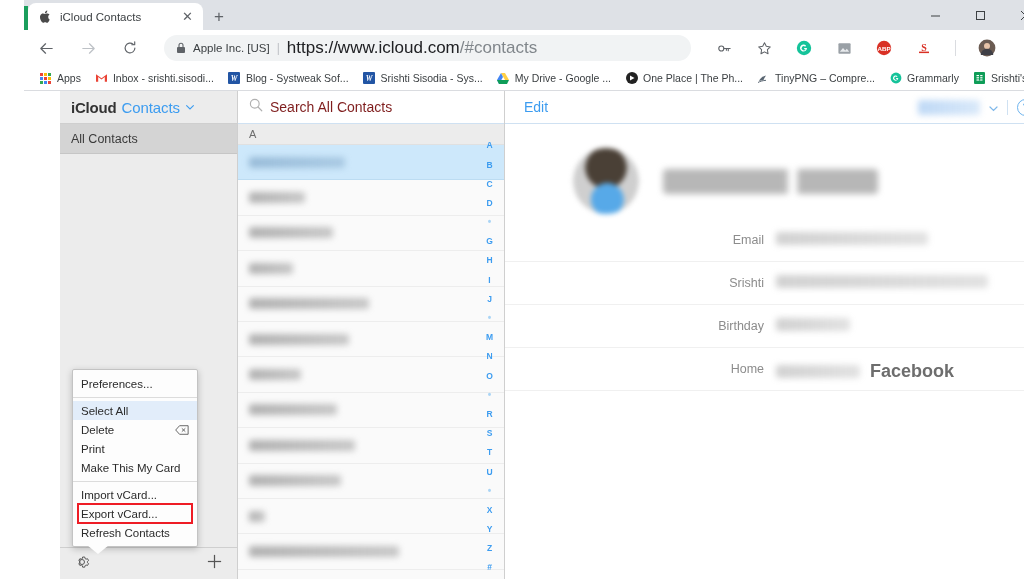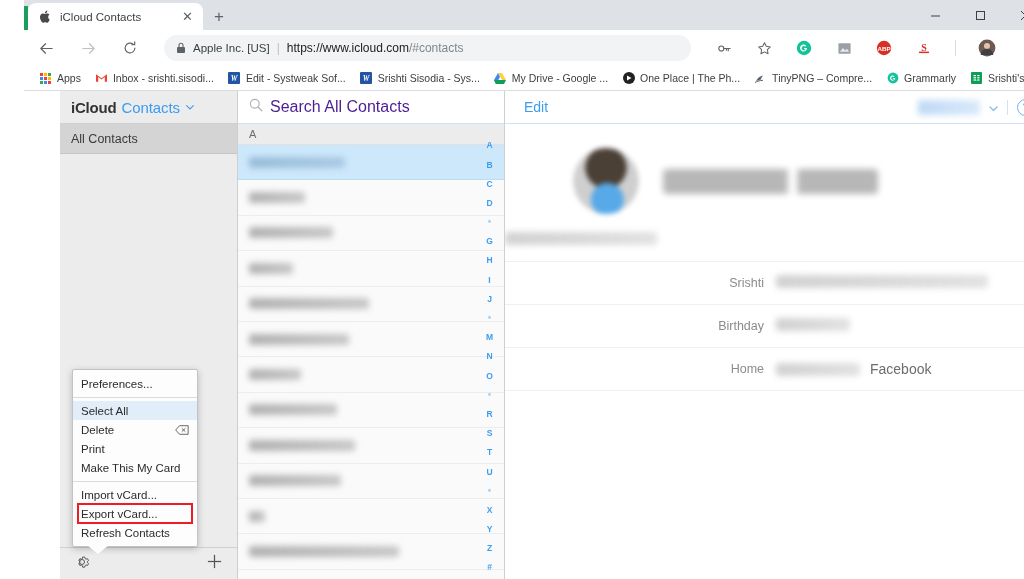--- a/index.html
+++ b/index.html
@@ -48,21 +48,21 @@
   }
   .navbtn.disabled { color: #bdc1c6; }
   .omnibox {
     flex: 1; height: 26px; background: #f1f3f4; border-radius: 13px;
     display: flex; align-items: center; padding: 0 12px; margin: 0 6px;
     gap: 7px; min-width: 0;
   }
   .lock { color: #5f6368; display: flex; align-items: center; }
   .site-name { font-size: 11.5px; color: #3c4043; white-space: nowrap; }
   .om-sep { color: #bdc1c6; font-size: 12px; }
-  .url { font-size: 12px; color: #5f6368; white-space: nowrap; overflow: hidden; }
+  .url { font-size: 17px; color: #5f6368; white-space: nowrap; overflow: hidden; }
   .url b { color: #202124; font-weight: normal; }
   .url .dim { color: #80868b; }
   .tb-icon {
     width: 26px; height: 26px; display: flex; align-items: center;
     justify-content: center; flex: 0 0 26px;
   }
   .ext-sep { width: 1px; height: 16px; background: #dadce0; margin: 0 4px; }
 
   .bookmarks {
     height: 24px; background: #fff; border-bottom: 1px solid #dadce0;
@@ -132,21 +132,21 @@
   
   .listcol {
     width: 267px; flex: 0 0 267px; border-right: 1px solid #cfcfcf;
     display: flex; flex-direction: column; background: #fafafa; position: relative;
   }
   .search {
     height: 33px; flex: 0 0 33px; display: flex; align-items: center;
     gap: 7px; padding-left: 11px; background: #fff;
     border-bottom: 1px solid #cfe1f2;
   }
-  .search-ph { font-size: 16px; color: #4c1d95; }
+  .search-ph { font-size: 14px; color: #7f1d1d; }
   .sec-head {
     height: 21px; flex: 0 0 21px; background: #ececec;
     display: flex; align-items: center; padding-left: 11px;
     font-size: 11px; color: #6d6d6d; border-bottom: 1px solid #e0e0e0;
   }
   .rows { flex: 1; position: relative; overflow: hidden; }
   .crow {
     height: 35.4px; display: flex; align-items: center; padding-left: 11px;
     border-bottom: 1px solid #ededed; position: relative;
   }
@@ -209,21 +209,21 @@
     border-bottom: 1px solid #f0f0f0; min-height: 43px;
   }
   .flabel {
     width: 271px; flex: 0 0 271px; text-align: right; padding-right: 12px;
     font-size: 12.5px; color: #8c8c8c; padding-top: 14px;
   }
   .fval { flex: 1; padding-top: 13px; display: flex; align-items: center; gap: 10px; }
   .vblur { height: 13px; border-radius: 3px;
     background: linear-gradient(90deg, rgba(120,120,120,.34), rgba(120,120,120,.22));
     filter: blur(3px); }
-  .fb-label { font-size: 14px; color: #6d6d6d; }
+  .fb-label { font-size: 18px; color: #6d6d6d; font-weight: bold; }
   .frow.last { border-bottom: none; }
 </style>
 </head>
 <body>
 
 <div class="browser">
 
   <div class="titlebar">
     <div class="green-edge"></div>
     <div class="tab">
@@ -364,21 +364,21 @@
       </span>
       <span class="bm-label">Inbox - srishti.sisodi...</span>
     </div>
     <div class="bm">
       <span class="bm-ico">
         <svg width="12" height="12" viewBox="0 0 12 12">
             <rect width="12" height="12" rx="1" fill="#2255a4"></rect>
             <text x="6" y="9" font-size="7.5" font-family="Liberation Serif, serif" font-style="italic" font-weight="bold" fill="#fff" text-anchor="middle">W</text>
           </svg>
       </span>
-      <span class="bm-label">Edit - Systweak Sof...</span>
+      <span class="bm-label">Blog - Systweak Sof...</span>
     </div>
     <div class="bm">
       <span class="bm-ico">
         <svg width="12" height="12" viewBox="0 0 12 12">
             <rect width="12" height="12" rx="1" fill="#2255a4"></rect>
             <text x="6" y="9" font-size="7.5" font-family="Liberation Serif, serif" font-style="italic" font-weight="bold" fill="#fff" text-anchor="middle">W</text>
           </svg>
       </span>
       <span class="bm-label">Srishti Sisodia - Sys...</span>
     </div>
@@ -593,20 +593,21 @@
           <span class="help">?</span>
         </span>
       </div>
       <div class="dbody">
         <div class="namerow">
           <span class="avatar"></span>
           <span class="bigname"></span>
         </div>
 
         <div class="frow">
+          <span class="flabel">Email</span>
           <span class="fval">
             <span class="vblur" style="width:152px"></span>
           </span>
         </div>
         <div class="frow">
           <span class="flabel">Srishti</span>
           <span class="fval">
             <span class="vblur" style="width:212px"></span>
           </span>
         </div>

